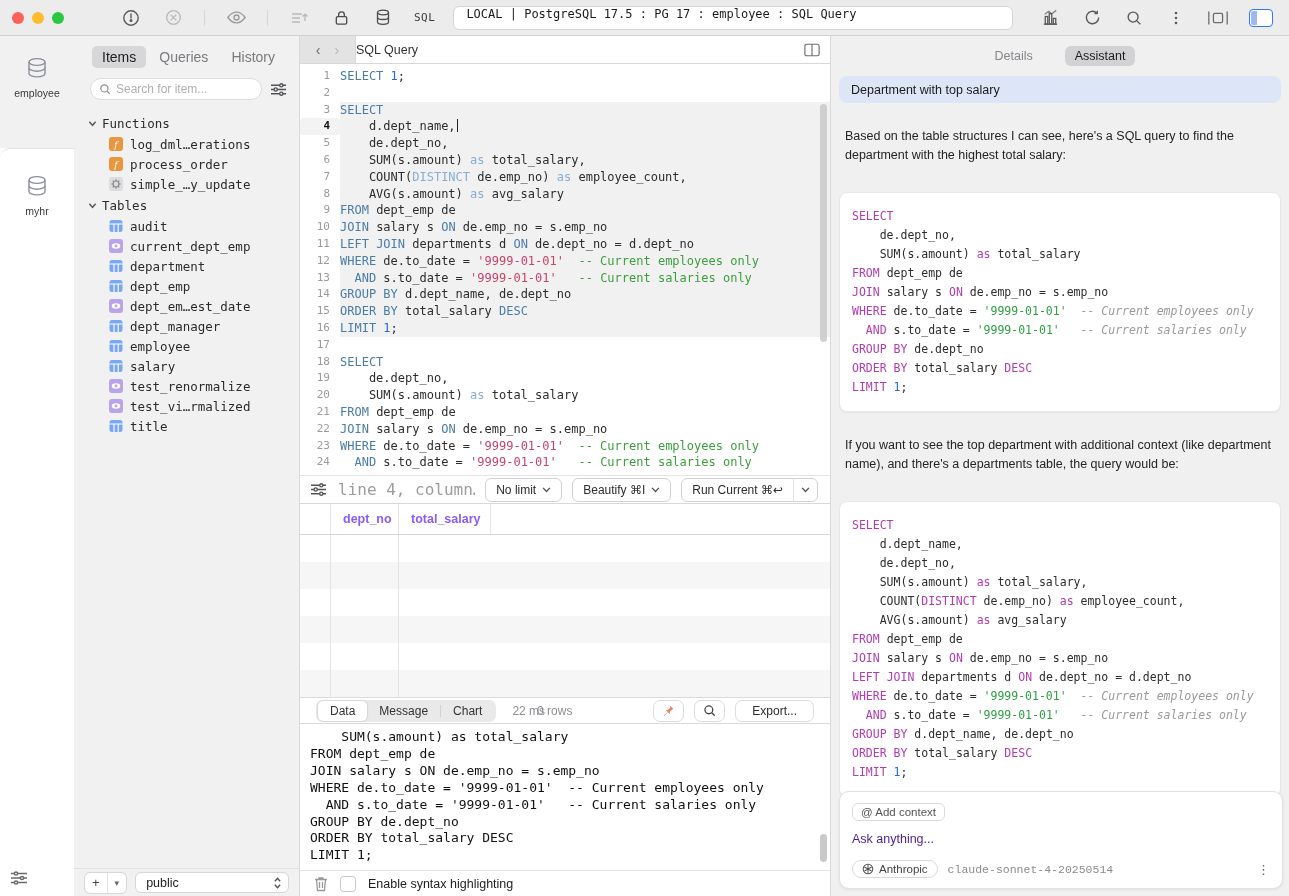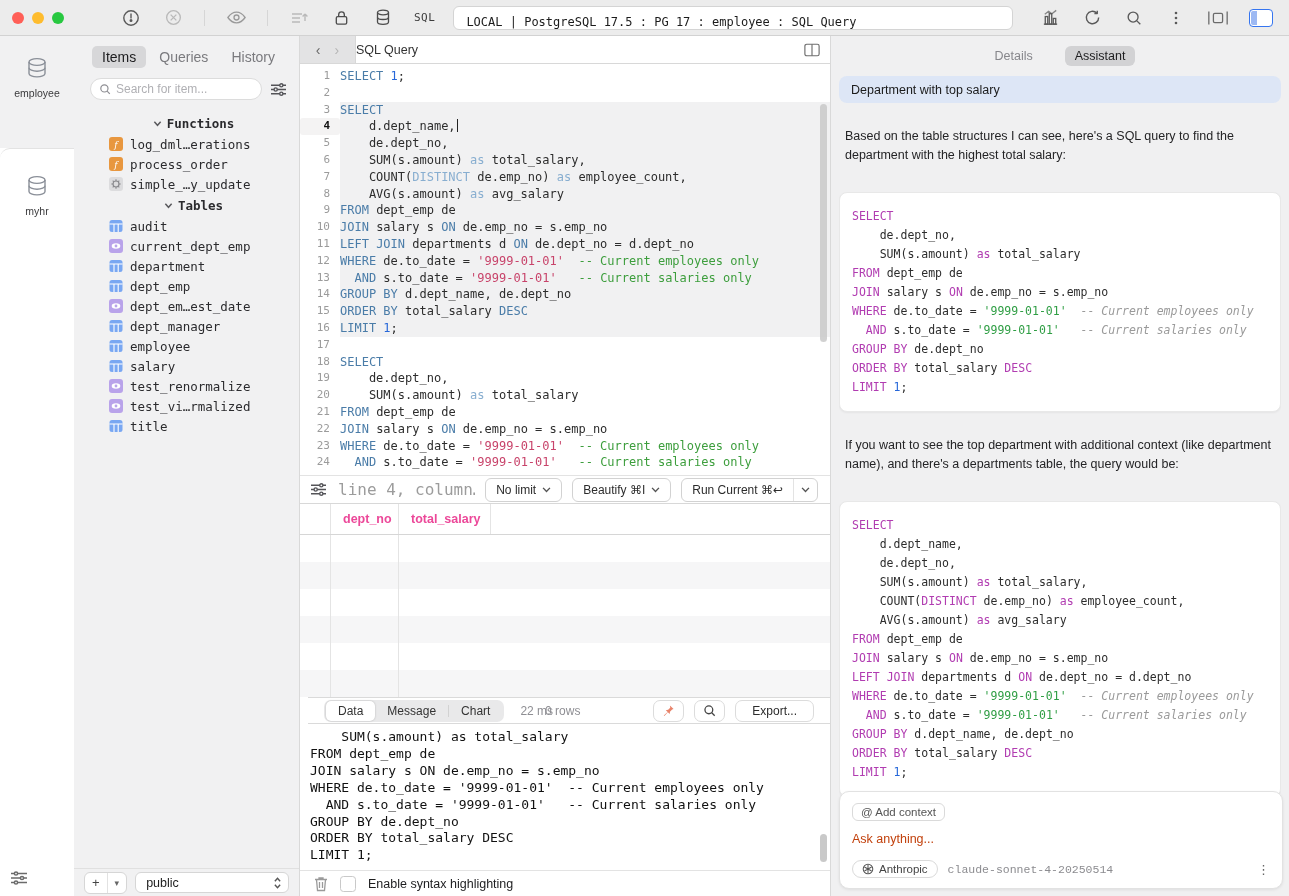--- a/index.html
+++ b/index.html
@@ -12,21 +12,21 @@
     display:flex;align-items:center;box-sizing:border-box;}
   .tl-group{display:flex;gap:8px;margin-left:12px;}
   .tl{width:12px;height:12px;border-radius:50%;}
   .tl.red{background:#ff5f57}.tl.yellow{background:#febc2e}.tl.green{background:#28c840}
   .tb-icons{display:flex;align-items:center;gap:20px;margin-left:56px;color:#5a5a5a;}
   .tb-sep{width:1px;height:16px;background:#d6d6d6;}
   .tb-ic{display:flex;align-items:center;justify-content:center;width:22px;height:22px;}
   .dim{color:#b9b9b9}.mid{color:#9a9a9a}
   .sqltag{font-family:"DejaVu Sans Mono",monospace;font-size:11px;font-weight:normal;color:#3c3c3c;letter-spacing:.5px;}
   .title-field{flex:0 0 560px;height:24px;margin-left:18px;background:#fff;border:1px solid #d4d4d4;border-radius:6px;
-    display:flex;align-items:flex-end;padding:0 12px;box-sizing:border-box;font-size:12px;color:#1b1b1b;}
+    display:flex;align-items:flex-start;padding:0 12px;box-sizing:border-box;font-size:12px;color:#1b1b1b;}
   .tb-right{display:flex;align-items:center;gap:20px;margin-left:26px;color:#5a5a5a;}
   .lay-btn{width:24px;height:18px;border:1.5px solid #3575f0;border-radius:4px;position:relative;background:#fff;box-sizing:border-box;}
   .lay-btn i{position:absolute;background:#9db9f3;}
   .lay-left i{left:1px;top:1px;bottom:1px;width:6px;border-radius:2px 0 0 2px;}
 
   
   .conn-strip{position:absolute;top:36px;left:0;width:74px;bottom:0;background:#fff;box-sizing:border-box;}
   .conn-active-zone{position:absolute;top:0;left:0;right:0;height:112px;background:#f1f1f2;}
   .conn-card{position:absolute;top:112px;left:0;right:0;bottom:0;background:#fff;border-top:1px solid #e3e3e3;border-radius:10px 0 0 0;}
   .conn-item{position:absolute;left:0;right:0;display:flex;flex-direction:column;align-items:center;gap:5px;color:#6e6e73;}
@@ -36,21 +36,21 @@
   
   .sidebar{position:absolute;top:36px;left:74px;width:226px;bottom:0;background:#f1f1f2;border-right:1px solid #d9d9d9;box-sizing:border-box;}
   .sb-tabs{display:flex;align-items:center;justify-content:space-between;padding:10px 14px 0 18px;font-size:14px;color:#7a7a7e;}
   .sb-tab{padding:3px 10px;border-radius:5px;cursor:default;}
   .sb-tab.active{background:#d7d7d9;color:#1d1d1f;}
   .sb-searchrow{display:flex;align-items:center;gap:8px;padding:10px 12px 0 16px;}
   .sb-search{flex:1;height:22px;background:#fff;border:1px solid #dcdcdc;border-radius:11px;display:flex;align-items:center;
     padding:0 8px;gap:5px;box-sizing:border-box;}
   .sb-search .ph{font-size:12px;color:#b0b0b4;}
   .tree{margin-top:12px;font-family:"DejaVu Sans Mono",monospace;font-size:12.5px;color:#2b2b2e;}
-  .tree-group{display:flex;align-items:center;gap:5px;padding:2px 0 2px 14px;font-weight:bold;height:18px;justify-content:center;}
+  .tree-group{display:flex;align-items:center;gap:5px;padding:2px 0 2px 14px;font-weight:normal;height:18px;}
   .tree-item{display:flex;align-items:center;gap:7px;padding:1.5px 0 1.5px 35px;height:17px;}
   .ti-icon{flex:none;width:14px;height:14px;}
   .sb-footer{position:absolute;bottom:0;left:0;right:0;height:28px;border-top:1px solid #e0e0e0;display:flex;align-items:center;gap:8px;padding:0 10px;box-sizing:border-box;}
   .plus-btn{display:flex;align-items:center;height:20px;background:#fff;border:1px solid #d6d6d6;border-radius:6px;overflow:hidden;}
   .plus-btn .seg{padding:0 7px;font-size:13px;color:#444;display:flex;align-items:center;height:100%;}
   .plus-btn .seg+.seg{border-left:1px solid #e2e2e2;}
   .schema-select{flex:1;height:21px;background:#fff;border:1px solid #d6d6d6;border-radius:6px;display:flex;align-items:center;
     padding:0 6px 0 10px;font-size:12.5px;color:#222;box-sizing:border-box;}
   .schema-select .sp{flex:1}
 
@@ -79,32 +79,32 @@
   .edfooter{position:absolute;top:439px;left:0;right:0;height:29px;border-top:1px solid #e3e3e3;border-bottom:1px solid #d8d8d8;
     display:flex;align-items:center;padding:0 12px 0 10px;gap:10px;box-sizing:border-box;background:#fff;}
   .ed-status{flex:1;font-family:"DejaVu Sans Mono",monospace;font-size:16px;color:#9c9c9c;margin-left:1px;white-space:nowrap;overflow:hidden;}
   .pill-btn{height:22px;background:#fff;border:1px solid #d2d2d2;border-radius:6px;display:flex;align-items:center;
     font-size:12px;color:#2c2c2c;overflow:hidden;}
   .pill-btn .pseg{padding:0 10px;display:flex;align-items:center;gap:6px;height:100%;}
   .pill-btn .pseg+.pseg{border-left:1px solid #e3e3e3;padding:0 7px;}
 
   
   .grid{position:absolute;top:468px;left:0;right:0;height:193px;background:#fff;overflow:hidden;}
-  .grid-head{display:flex;height:30px;align-items:center;border-bottom:1px solid #d6d6d6;font-size:12.5px;font-weight:bold;color:#ec4899;}
+  .grid-head{display:flex;height:30px;align-items:center;border-bottom:1px solid #d6d6d6;font-size:12.5px;font-weight:bold;color:#8b5cf6;}
   .gcell{box-sizing:border-box;padding-left:12px;}
   .gc-gut{width:30px;flex:none;height:100%;}
   .gc-1{width:68px;flex:none;border-left:1px solid #e4e4e4;height:100%;display:flex;align-items:center;}
   .gc-2{width:92px;flex:none;border-left:1px solid #e4e4e4;height:100%;display:flex;align-items:center;}
   .gc-rest{flex:1;border-left:1px solid #e4e4e4;height:100%;}
   .grid-row{display:flex;height:27px;}
   .grid-row.alt{background:#f6f6f7;}
 
   
   .gridbar{position:absolute;top:661px;left:0;right:0;height:27px;border-top:1px solid #dadada;border-bottom:1px solid #dadada;
-    display:flex;align-items:center;gap:10px;padding:0 16px;box-sizing:border-box;background:#fff;margin-left:8px;}
+    display:flex;align-items:center;gap:10px;padding:0 16px;box-sizing:border-box;background:#fff;}
   .segctl{display:flex;align-items:center;background:#e9e9ea;border-radius:7px;padding:2px;height:22px;box-sizing:border-box;font-size:12px;color:#333;}
   .segctl .seg{padding:1px 12px;border-radius:5px;display:flex;align-items:center;height:18px;}
   .segctl .seg.active{background:#fff;box-shadow:0 0 2px rgba(0,0,0,.25);}
   .segctl .sdiv{width:1px;height:12px;background:#d2d2d2;}
   .runstats{font-size:12px;color:#8e8e93;display:flex;margin-left:6px;}
   .runstats .rc{margin-left:-8px;}
   .gb-spacer{flex:1}
   .mini-btn{height:22px;min-width:30px;background:#fff;border:1px solid #dcdcdc;border-radius:7px;display:flex;align-items:center;justify-content:center;padding:0 8px;box-sizing:border-box;}
   .export-btn{font-size:12px;color:#2c2c2c;padding:0 16px;}
 
@@ -126,21 +126,21 @@
   .rp-body{position:absolute;top:40px;left:8px;right:8px;bottom:96px;overflow:hidden;}
   .banner{background:#dde6f6;border-radius:8px;height:27px;display:flex;align-items:center;padding:0 12px;font-size:12.5px;color:#1b1b1b;}
   .rp-para{font-size:12.5px;line-height:1.55;color:#242426;margin:24px 6px 0 6px;}
   .code-card{background:#fff;border:1px solid #e8e8e8;border-radius:8px;box-shadow:0 1px 2px rgba(0,0,0,.05);
     margin-top:26px;padding:14px 12px;font-family:"DejaVu Sans Mono",monospace;font-size:11.5px;line-height:19px;}
   .code-card .cl{white-space:pre;color:#2d2d2d;}
   .as-kw{color:#b13cb1}.as-k2{color:#b13cb1}.as-st{color:#2f9e44}.as-cm{color:#9a9a9a;font-style:italic}.as-num{color:#2667d9}
   .ai-card{position:absolute;left:8px;right:6px;bottom:7px;background:#fff;border:1px solid #e2e2e2;border-radius:10px;
     box-shadow:0 1px 3px rgba(0,0,0,.08);padding:10px 12px;box-sizing:border-box;}
   .ctx-chip{display:inline-flex;align-items:center;gap:4px;border:1px solid #dadada;border-radius:6px;padding:2px 8px;font-size:11.5px;color:#555;}
-  .ask-ph{font-size:12.5px;color:#c2410c;margin-top:11px;}
+  .ask-ph{font-size:12.5px;color:#4c1d95;margin-top:11px;}
   .ai-bottom{display:flex;align-items:center;gap:10px;margin-top:14px;}
   .prov-chip{display:inline-flex;align-items:center;gap:5px;border:1px solid #dadada;border-radius:10px;padding:2px 9px;font-size:11.5px;color:#444;}
   .model-name{font-size:11.5px;color:#8c8c90;font-family:Liberation Mono, monospace;}
   .ai-spacer{flex:1}
   .vdots{color:#666;font-size:13px;}
 </style>
 </head>
 <body>
 
 <div class="titlebar">

